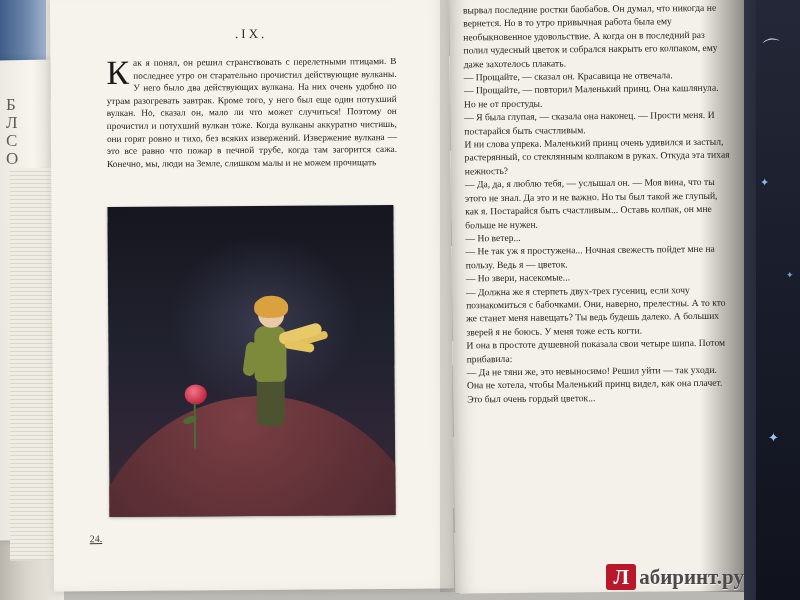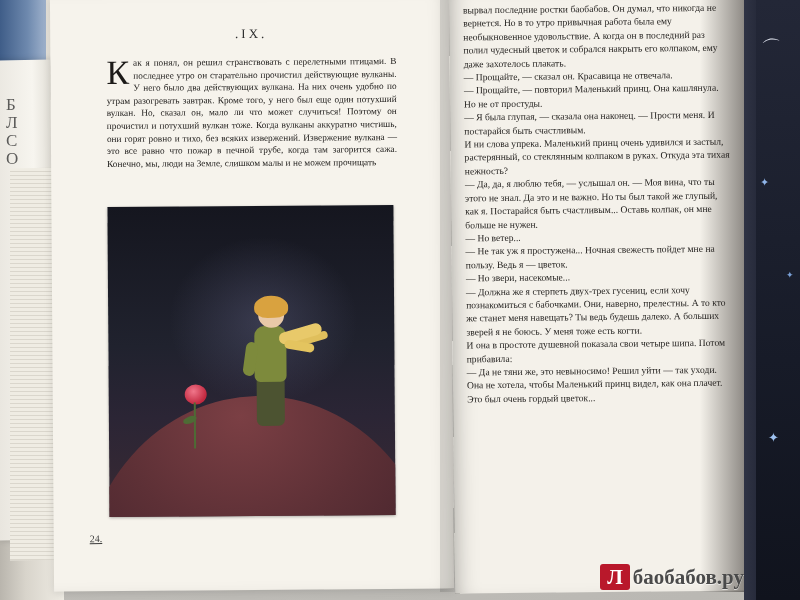--- a/index.html
+++ b/index.html
@@ -396,16 +396,16 @@
 
   <div class="right-dark"></div>
   <div class="right-dark-2"></div>
   <div class="bird">⌒</div>
   <div class="star-sm star-a">✦</div>
   <div class="star-sm star-b">✦</div>
   <div class="star-sm star-c">✦</div>
 
   <div class="watermark">
     <span class="wm-l">Л</span>
-    <span class="wm-text">баобабов.ру</span>
+    <span class="wm-text">абиринт.ру</span>
   </div>
 
 </div>
 
 </body></html>

